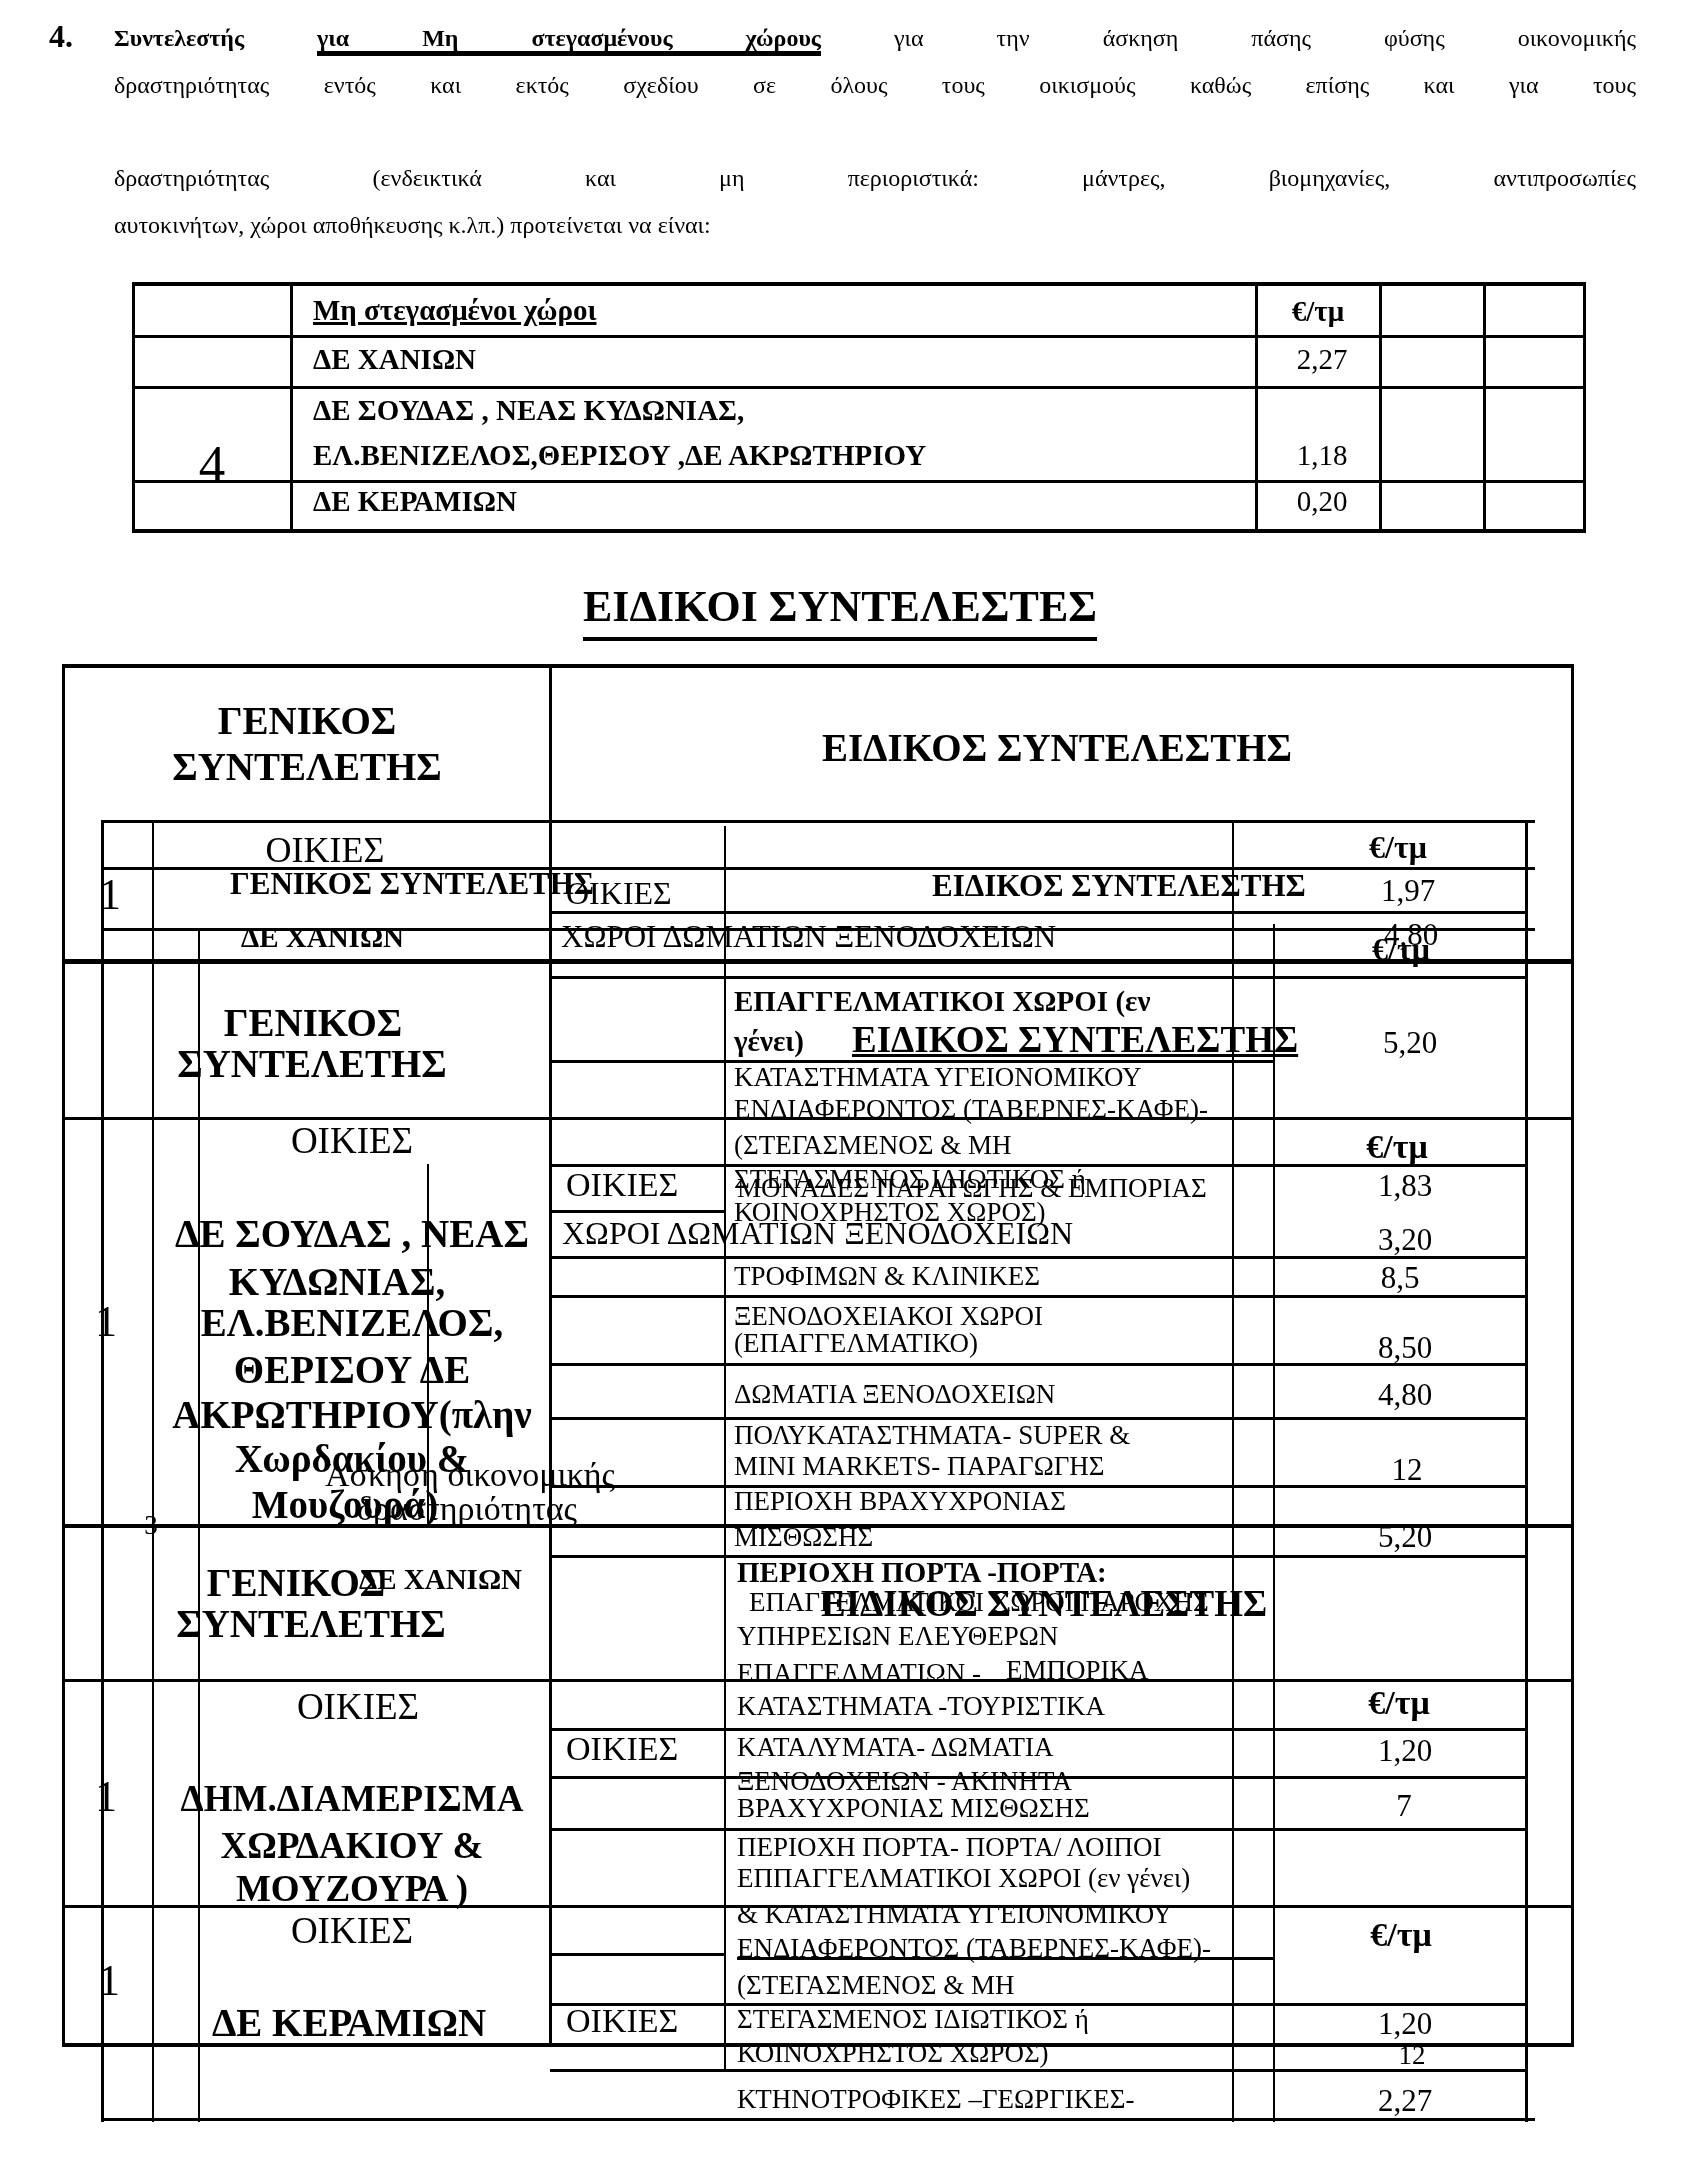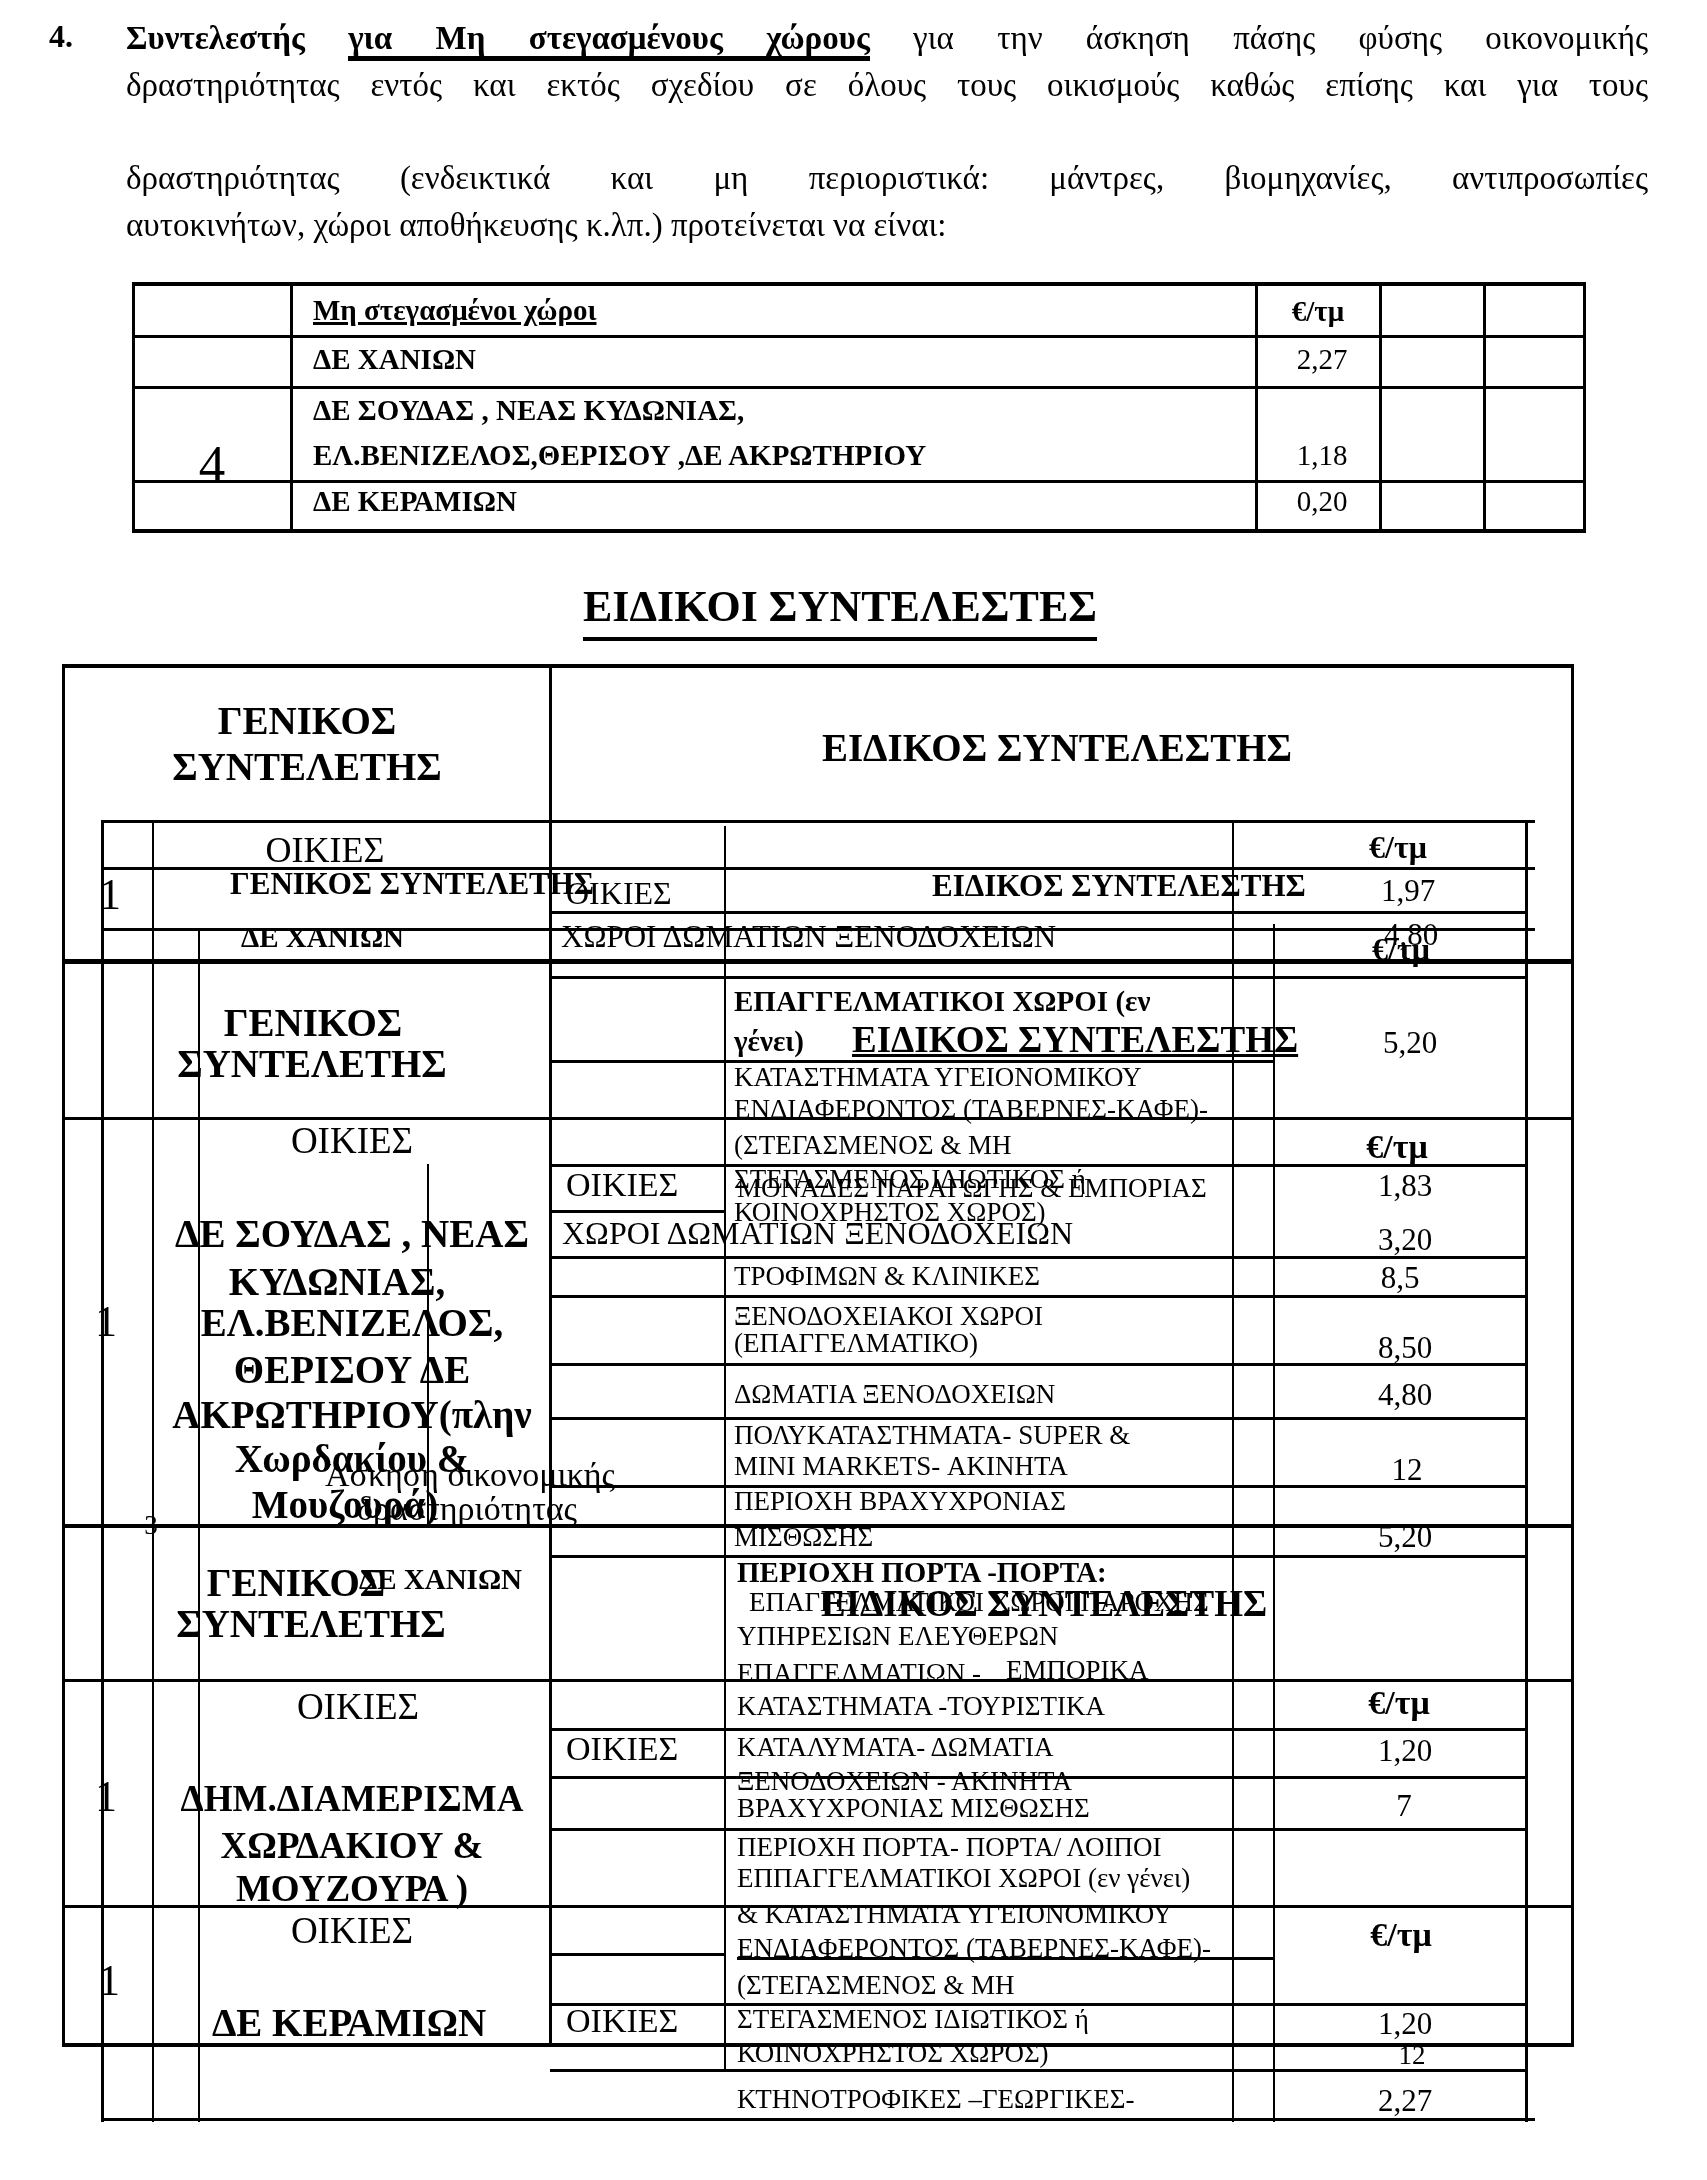--- a/index.html
+++ b/index.html
@@ -6,21 +6,21 @@
   #page{position:relative;width:1708px;height:2181px;background:#fff;overflow:hidden;
         font-family:"Liberation Serif",serif;color:#000;}
   .t{position:absolute;white-space:nowrap;line-height:1.08;}
   .c{transform:translateX(-50%);}
   .b{font-weight:700;}
   .u{text-decoration:underline;text-decoration-thickness:3.4px;}
   .f32{font-size:27px}.f34{font-size:29px}.f36{font-size:31px}.f38{font-size:32px}
   .f40{font-size:34px}.f42{font-size:36px}.f44{font-size:37px}.f46{font-size:39px}
   .f52{font-size:44px}.f62{font-size:53px}
   .ln{position:absolute;background:#000;}
-  .pline{position:absolute;left:126px;width:1522px;font-size:33px;line-height:39px;
+  .pline{position:absolute;left:114px;width:1522px;font-size:24px;line-height:39px;
          text-align:justify;text-align-last:justify;}
   .pline.last{text-align-last:left;}
   .bu{font-weight:700;border-bottom:5.1px solid #000;}
   #heading{position:absolute;left:583px;top:581px;font-size:44px;font-weight:700;
            border-bottom:4.3px solid #000;padding-bottom:5.1px;}
 </style>
 </head>
 <body>
 
 <div id="page">
@@ -136,21 +136,21 @@
       <div class="t f46 b c" style="left: 352px; top: 1302px;">ΕΛ.ΒΕΝΙΖΕΛΟΣ,</div>
       <div class="t f32" style="left: 734px; top: 1302px;">ΞΕΝΟΔΟΧΕΙΑΚΟΙ  ΧΩΡΟΙ</div>
       <div class="t f32" style="left: 734px; top: 1329px;">(ΕΠΑΓΓΕΛΜΑΤΙΚΟ)</div>
       <div class="t f36 c" style="left: 1405px; top: 1331px;">8,50</div>
       <div class="t f46 b c" style="left: 352px; top: 1349px;">ΘΕΡΙΣΟΥ ΔΕ</div>
       <div class="t f32" style="left: 734px; top: 1380px;">ΔΩΜΑΤΙΑ ΞΕΝΟΔΟΧΕΙΩΝ</div>
       <div class="t f36 c" style="left: 1405px; top: 1378px;">4,80</div>
       <div class="t f46 b c" style="left: 352px; top: 1394px;">ΑΚΡΩΤΗΡΙΟΥ(πλην</div>
       <div class="t f32" style="left: 734px; top: 1421px;">ΠΟΛΥΚΑΤΑΣΤΗΜΑΤΑ- SUPER &amp;</div>
       <div class="t f46 b c" style="left: 352px; top: 1438px;">Χωρδακίου &amp;</div>
-      <div class="t f32" style="left: 734px; top: 1452px;">MINI  MARKETS- ΑΚΙΝΗΤΑ</div>
+      <div class="t f32" style="left: 734px; top: 1452px;">MINI  MARKETS- ΠΑΡΑΓΩΓΗΣ</div>
       <div class="t f36 c" style="left: 1407px; top: 1453px;">12</div>
       <div class="t f40" style="left: 325px; top: 1457px;">Άσκηση οικονομικής</div>
       <div class="t f32" style="left: 734px; top: 1487px;">ΠΕΡΙΟΧΗ ΒΡΑΧΥΧΡΟΝΙΑΣ</div>
       <div class="t f46 b c" style="left: 345px; top: 1484px;">Μουζουρά)</div>
       <div class="t f40" style="left: 357px; top: 1491px;">δραστηριότητας</div>
       <div class="t f32 c" style="left: 151px; top: 1511px;">3</div>
       <div class="t f32" style="left: 734px; top: 1523px;">ΜΙΣΘΩΣΗΣ</div>
       <div class="t f36 c" style="left: 1405px; top: 1520px;">5,20</div>
       <div class="t f34 b" style="left: 737px; top: 1557px;">ΠΕΡΙΟΧΗ ΠΟΡΤΑ -ΠΟΡΤΑ:</div>
       <div class="t f46 b c" style="left: 296px; top: 1562px;">ΓΕΝΙΚΟΣ</div>

